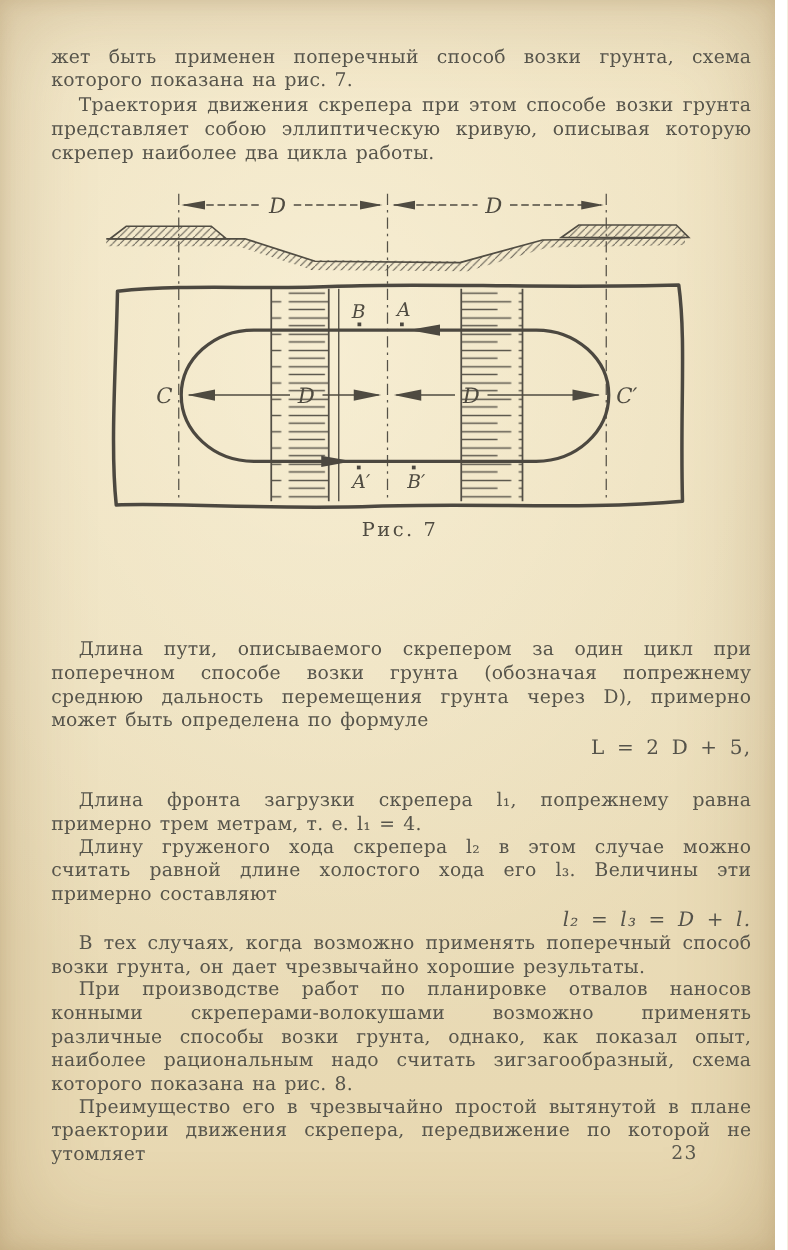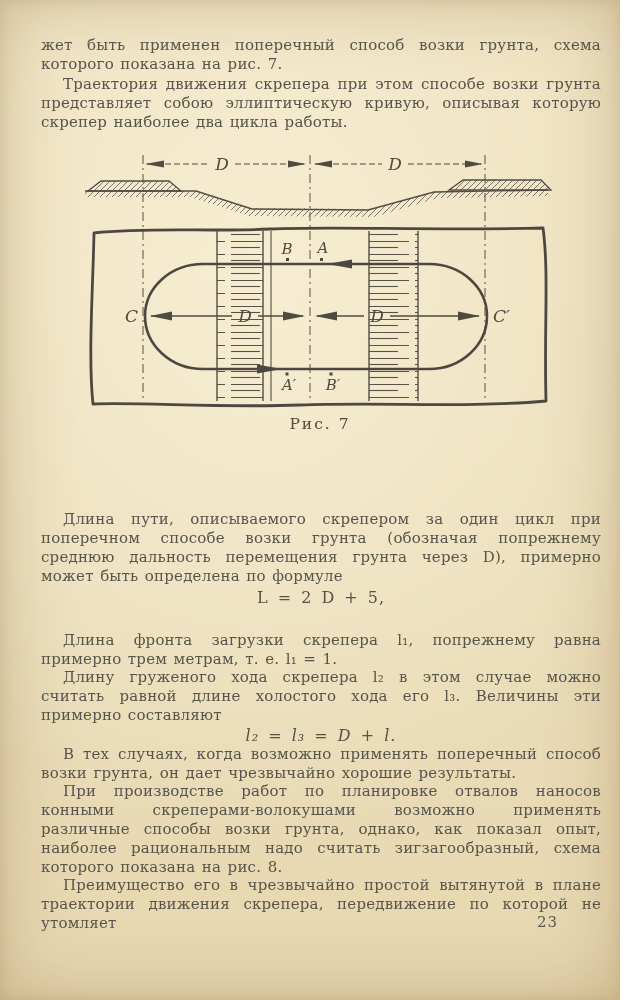--- a/index.html
+++ b/index.html
@@ -18,21 +18,21 @@
   .p{
     position:absolute;left:41px;width:560px;
     font-size:15px;line-height:19px;
     text-align:justify;
     letter-spacing:0.2px;word-spacing:1.5px;
     color:#56544b;
   }
   .indent{text-indent:22px;}
   .formula{
     position:absolute;left:41px;width:560px;
-    text-align:center;font-size:16px;line-height:20px;
+    text-align:right;font-size:16px;line-height:20px;
     letter-spacing:1px;word-spacing:3px;color:#55534a;
   }
   .it{font-style:italic;}
   .fig{position:absolute;left:0;top:147px;width:630px;height:292px;}
   .pagenum{
     position:absolute;left:505px;top:913px;width:40px;
     font-size:15px;color:#5a584e;letter-spacing:1px;margin-left:32px;
   }
   svg text{font-family:"DejaVu Serif",serif;fill:#4f4b41;}
   .lblD{font-size:17px;font-style:italic;}
@@ -138,21 +138,21 @@
     <text class="lblPt" x="287" y="107" text-anchor="middle">B</text>
     <text class="lblPt" x="323" y="106" text-anchor="middle">A</text>
     <text class="lblPt" x="289" y="243" text-anchor="middle">A′</text>
     <text class="lblPt" x="333" y="243" text-anchor="middle">B′</text>
 
     <text class="cap" x="320" y="282" text-anchor="middle">Рис. 7</text>
   </svg>
 
   <div class="p indent" style="top:510px">Длина пути, описываемого скрепером за один цикл при поперечном способе возки грунта (обозначая попрежнему среднюю дальность перемещения грунта через D), примерно может быть определена по формуле</div>
   <div class="formula" style="top:588px">L = 2 D + 5,</div>
-  <div class="p indent" style="top:631px">Длина фронта загрузки скрепера l₁, попрежнему равна примерно трем метрам, т. е. l₁ = 1.</div>
+  <div class="p indent" style="top:631px">Длина фронта загрузки скрепера l₁, попрежнему равна примерно трем метрам, т. е. l₁ = 4.</div>
   <div class="p indent" style="top:668px">Длину груженого хода скрепера l₂ в этом случае можно считать равной длине холостого хода его l₃. Величины эти примерно составляют</div>
   <div class="formula it" style="top:726px">l₂ = l₃ = D + l.</div>
   <div class="p indent" style="top:745px">В тех случаях, когда возможно применять поперечный способ возки грунта, он дает чрезвычайно хорошие результаты.</div>
   <div class="p indent" style="top:782px">При производстве работ по планировке отвалов наносов конными скреперами-волокушами возможно применять различные способы возки грунта, однако, как показал опыт, наиболее рациональным надо считать зигзагообразный, схема которого показана на рис. 8.</div>
   <div class="p indent" style="top:876px">Преимущество его в чрезвычайно простой вытянутой в плане траектории движения скрепера, передвижение по которой не утомляет</div>
 
   <div class="pagenum">23</div>
 </div>
 
 </body></html>

